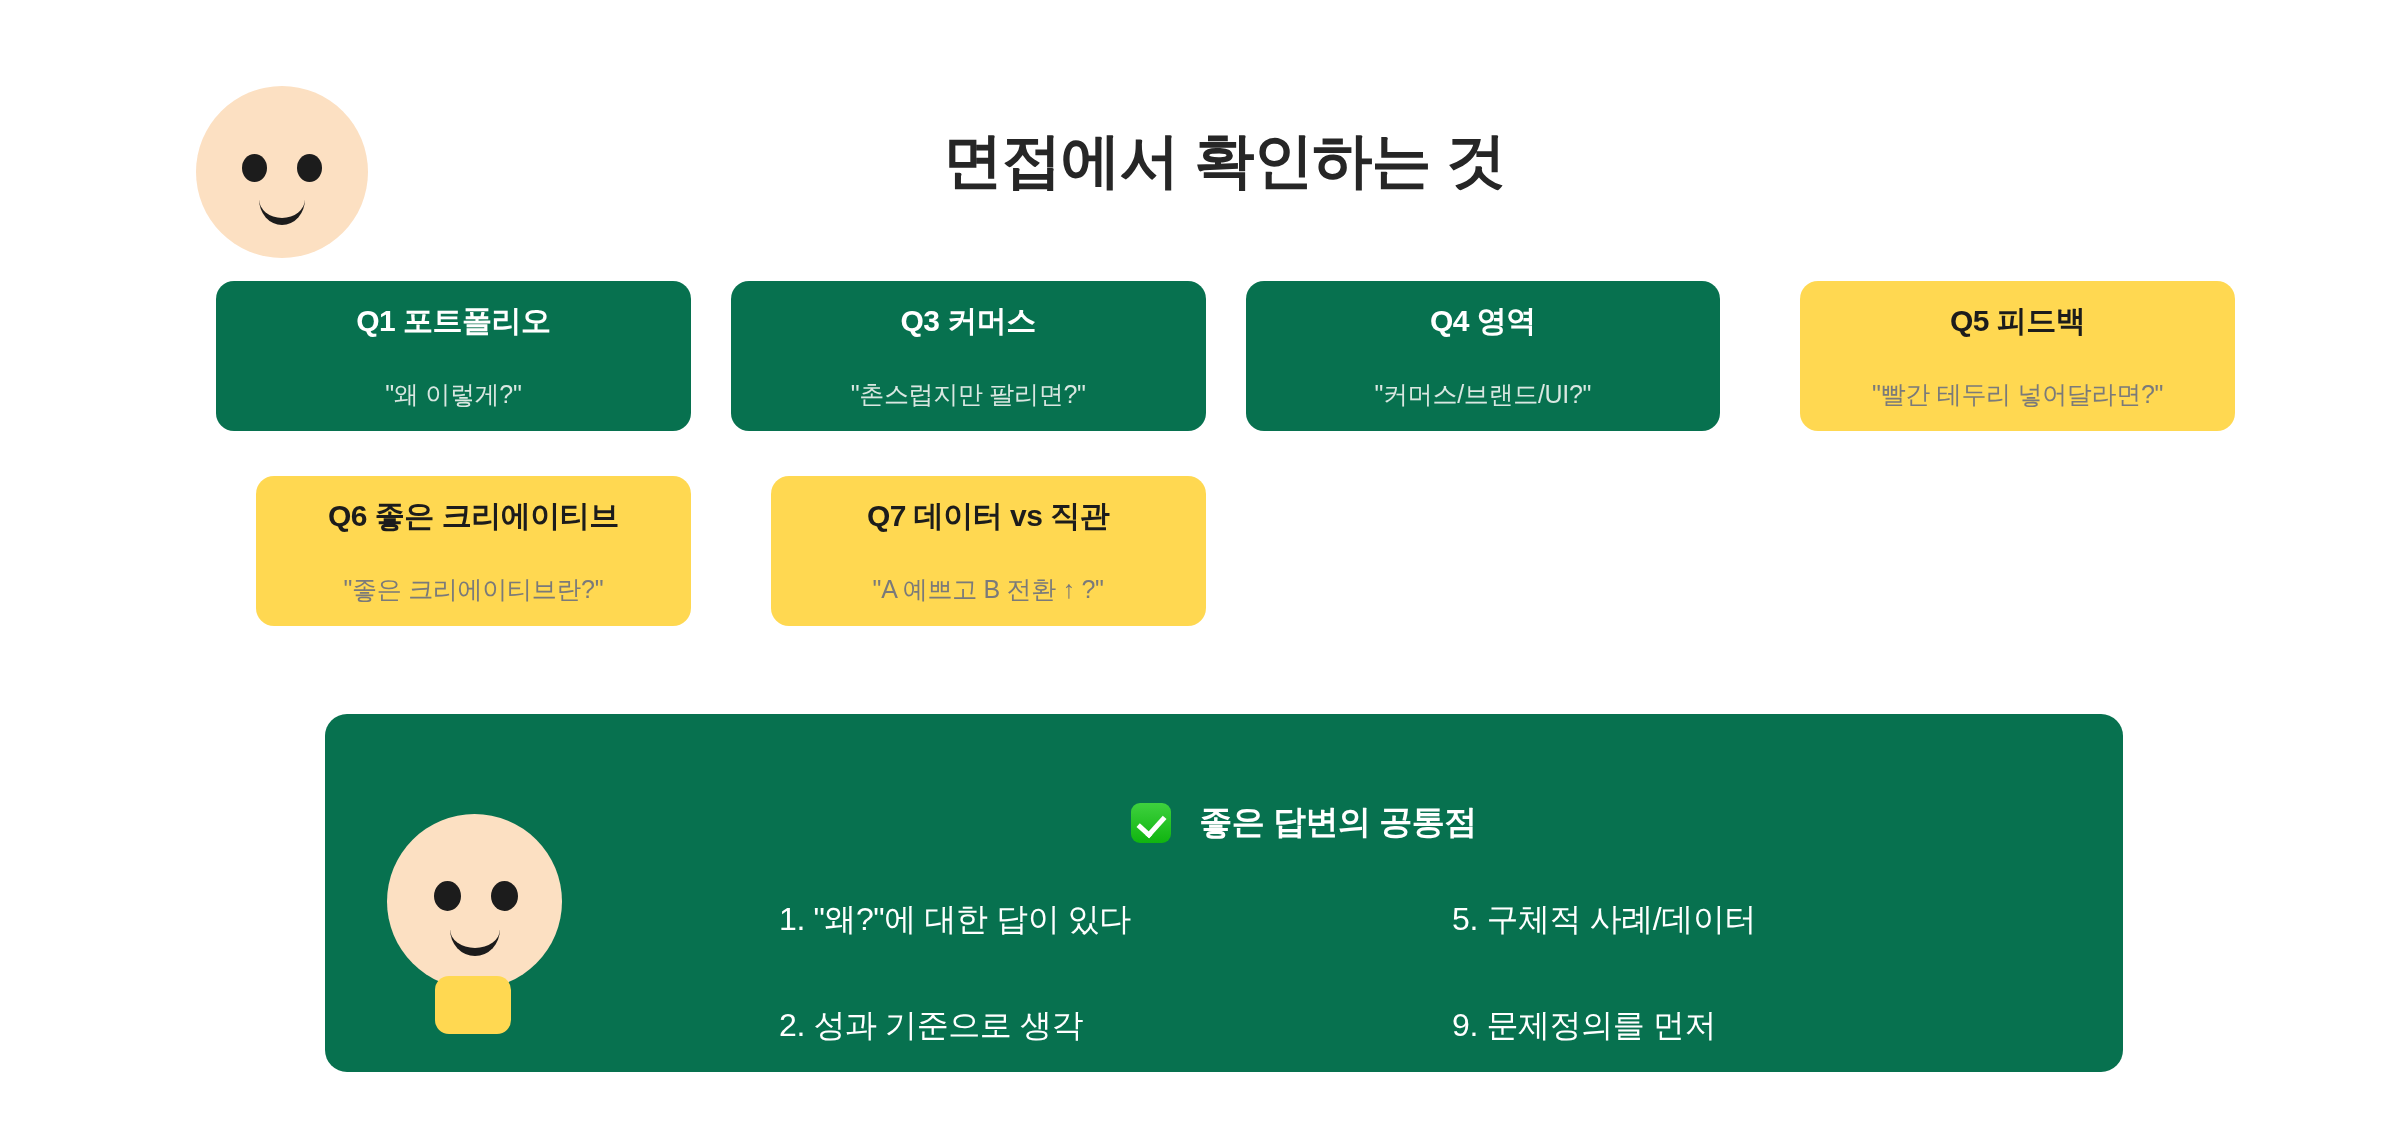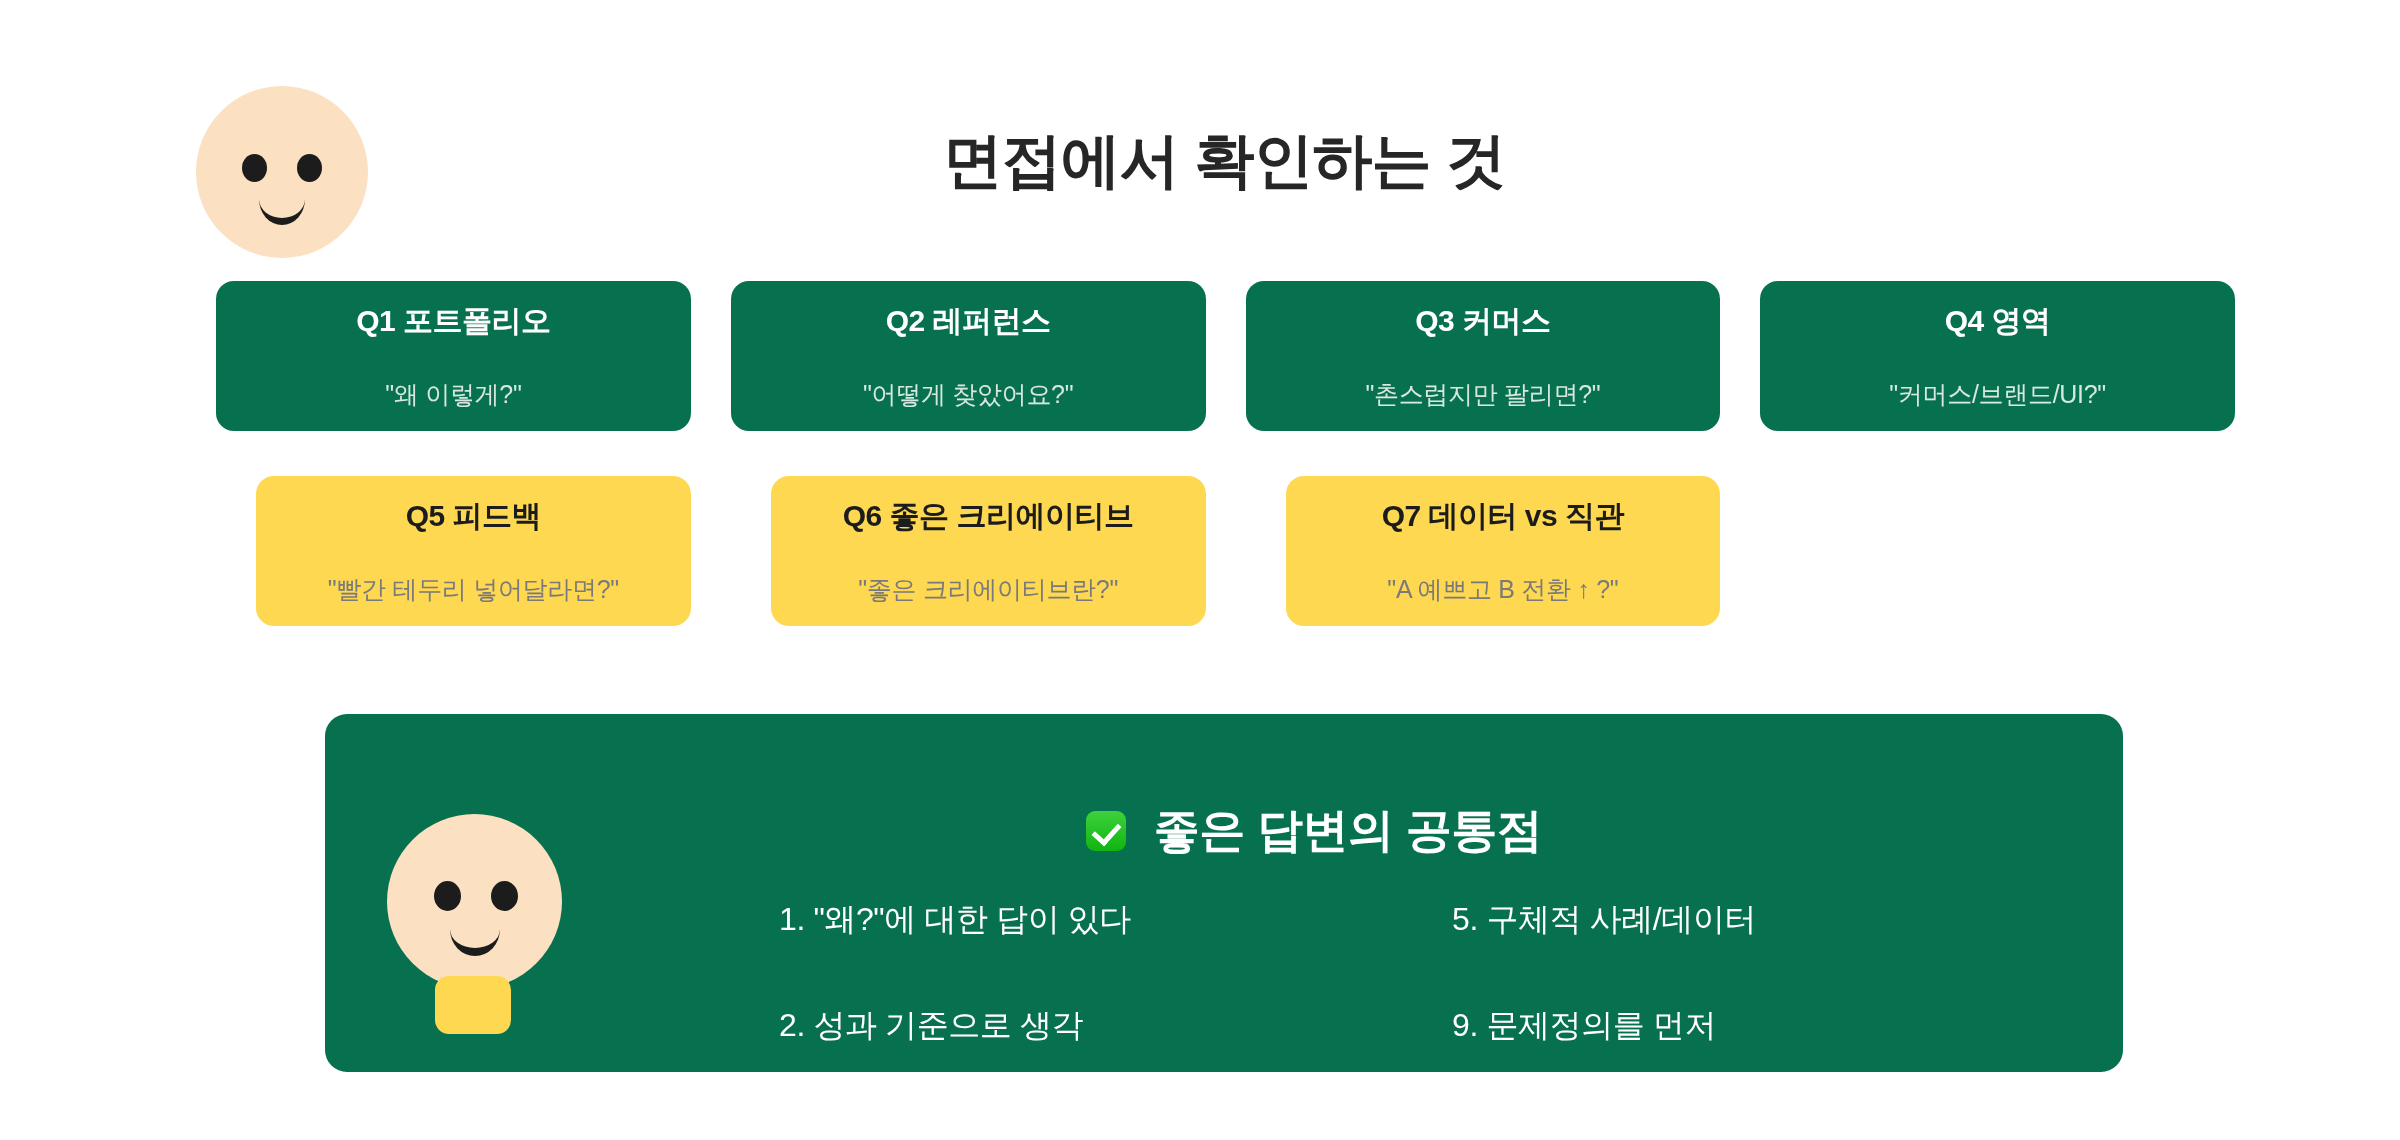--- a/index.html
+++ b/index.html
@@ -143,25 +143,25 @@
     left: 301px;
     top: 690px;
     width: 1798px;
     height: 358px;
     background: #07714f;
     border-radius: 22px;
   }
 
   .summary-title {
     position: absolute;
-    left: 176px;
+    left: 166px;
     top: 62px;
     width: 1638px;
     text-align: center;
-    font-size: 46px;
+    font-size: 33px;
     font-weight: 700;
     color: #ffffff;
     letter-spacing: -0.5px;
     display: flex;
     align-items: center;
     justify-content: center;
     gap: 16px;
   }
 
   
@@ -218,24 +218,20 @@
     <span class="mouth"></span>
   </div>
 
   <div class="card-grid">
 
     <div class="qcard green">
       <div class="q-title">Q1 포트폴리오</div>
       <div class="q-sub">"왜 이렇게?"</div>
     </div>
 
-    <div class="qcard green">
-      <div class="q-title">Q2 레퍼런스</div>
-      <div class="q-sub">"어떻게 찾았어요?"</div>
-    </div>
 
     <div class="qcard green">
       <div class="q-title">Q3 커머스</div>
       <div class="q-sub">"촌스럽지만 팔리면?"</div>
     </div>
 
     <div class="qcard green">
       <div class="q-title">Q4 영역</div>
       <div class="q-sub">"커머스/브랜드/UI?"</div>
     </div>

